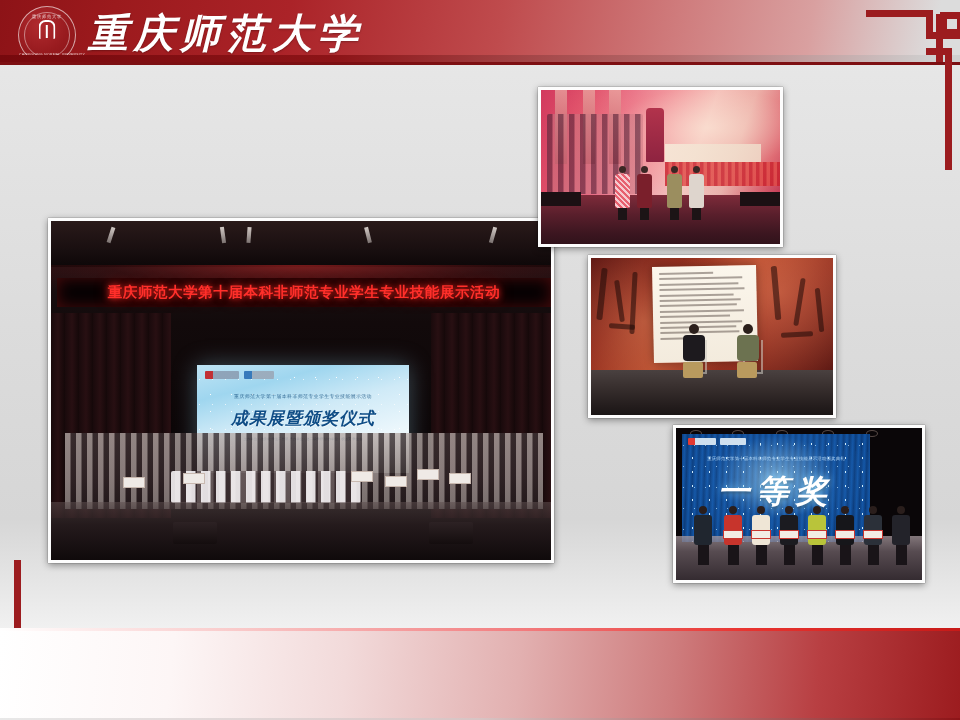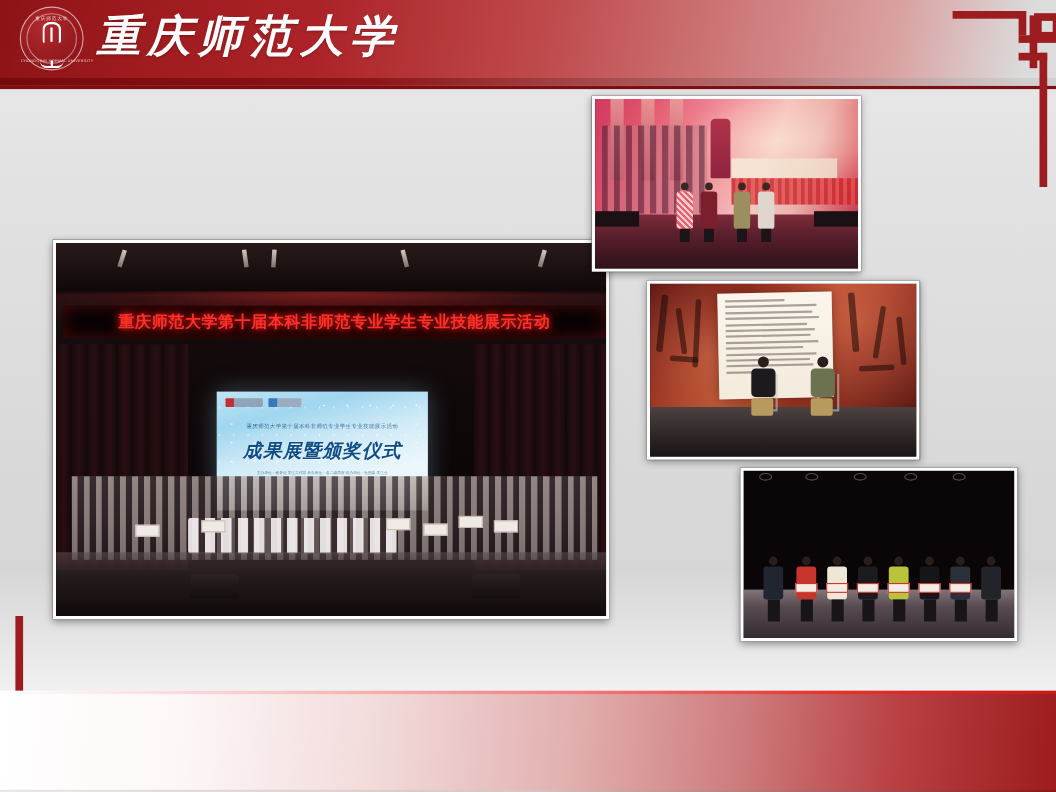--- a/index.html
+++ b/index.html
@@ -9,21 +9,21 @@
     overflow: hidden;
   }
   #slide {
     position: relative;
     width: 960px; height: 720px;
     background: linear-gradient(180deg, #e9e9e9 0%, #dcdcdc 45%, #d6d6d6 72%, #f2f2f2 88%, #ffffff 100%);
   }
 
   
   .header {
-    position: absolute; left: 0; top: 0; width: 960px; height: 81px;
+    position: absolute; left: 0; top: 0; width: 960px; height: 65px;
     background: linear-gradient(100deg, #8d1317 0%, #9c1a1d 12%, #ab2328 30%, #bf4b4d 52%, #cf7b7c 70%, #d9a0a0 84%, #dcdcdc 97%);
     border-bottom: 3px solid #7d0f12;
     overflow: hidden;
   }
   .header::after{
     content:""; position:absolute; left:0; bottom:0; width:100%; height:7px;
     background: linear-gradient(100deg,#76090d 0%, #8d1417 35%, #b56b6c 70%, #cfcfcf 97%);
   }
 
   
@@ -168,21 +168,21 @@
     text-shadow:0 0 6px rgba(255,40,35,.95), 0 0 14px rgba(255,30,25,.6);
     white-space:nowrap;
   }
   .p-main .curtain-l,.p-main .curtain-r{
     position:absolute; top:92px; height:205px; width:120px;
     background: repeating-linear-gradient(90deg,#1a0a0c 0px,#2a1013 7px,#150809 14px);
     opacity:.92;
   }
   .p-main .curtain-l{ left:0; } .p-main .curtain-r{ right:0; }
   .p-main .screen{
-    position:absolute; left:146px; top:135px; width:192px; height:108px;
+    position:absolute; left:146px; top:144px; width:212px; height:108px;
     background: linear-gradient(165deg,#bfe4f5 0%, #9fd6ef 22%, #cfeaf7 45%, #ecf7fc 72%, #e3f1ef 92%, #bcd9cf 100%);
     box-shadow: 0 0 22px rgba(150,210,235,.35);
   }
   .p-main .screen .dots{
     position:absolute; inset:0;
     background-image:
       radial-gradient(circle, rgba(255,255,255,.95) 0.7px, transparent 0.9px),
       radial-gradient(circle, rgba(255,255,255,.7) 0.6px, transparent 0.9px);
     background-size: 21px 17px, 13px 25px;
     background-position: 3px 4px, 9px 2px;
@@ -494,20 +494,29 @@
   </div>
 
   <div class="photo p-br">
     <div class="darkwall"></div>
     <div class="truss" style="left:14px;"></div>
     <div class="truss" style="left:56px;"></div>
     <div class="truss" style="left:100px;"></div>
     <div class="truss" style="left:146px;"></div>
     <div class="truss" style="left:190px;"></div>
 
+    <div class="bluescreen">
+      <div class="stars"></div>
+      <div class="logos">
+          <div class="lg"></div>
+          <div class="lg2"></div>
+        </div>
+      <div class="ttl">重庆师范大学第十届本科非师范专业学生专业技能展示活动颁奖典礼</div>
+      <div class="prize">一等奖</div>
+    </div>
 
     <div class="floor"></div>
     <div class="awardee" style="left:18px;">
         <div class="head"></div>
         <div class="coat" style="background:#20262f"></div>
         <div class="legs"></div>
       </div>
     <div class="awardee" style="left:48px;">
         <div class="head"></div>
         <div class="coat" style="background:#c7342c"></div>

